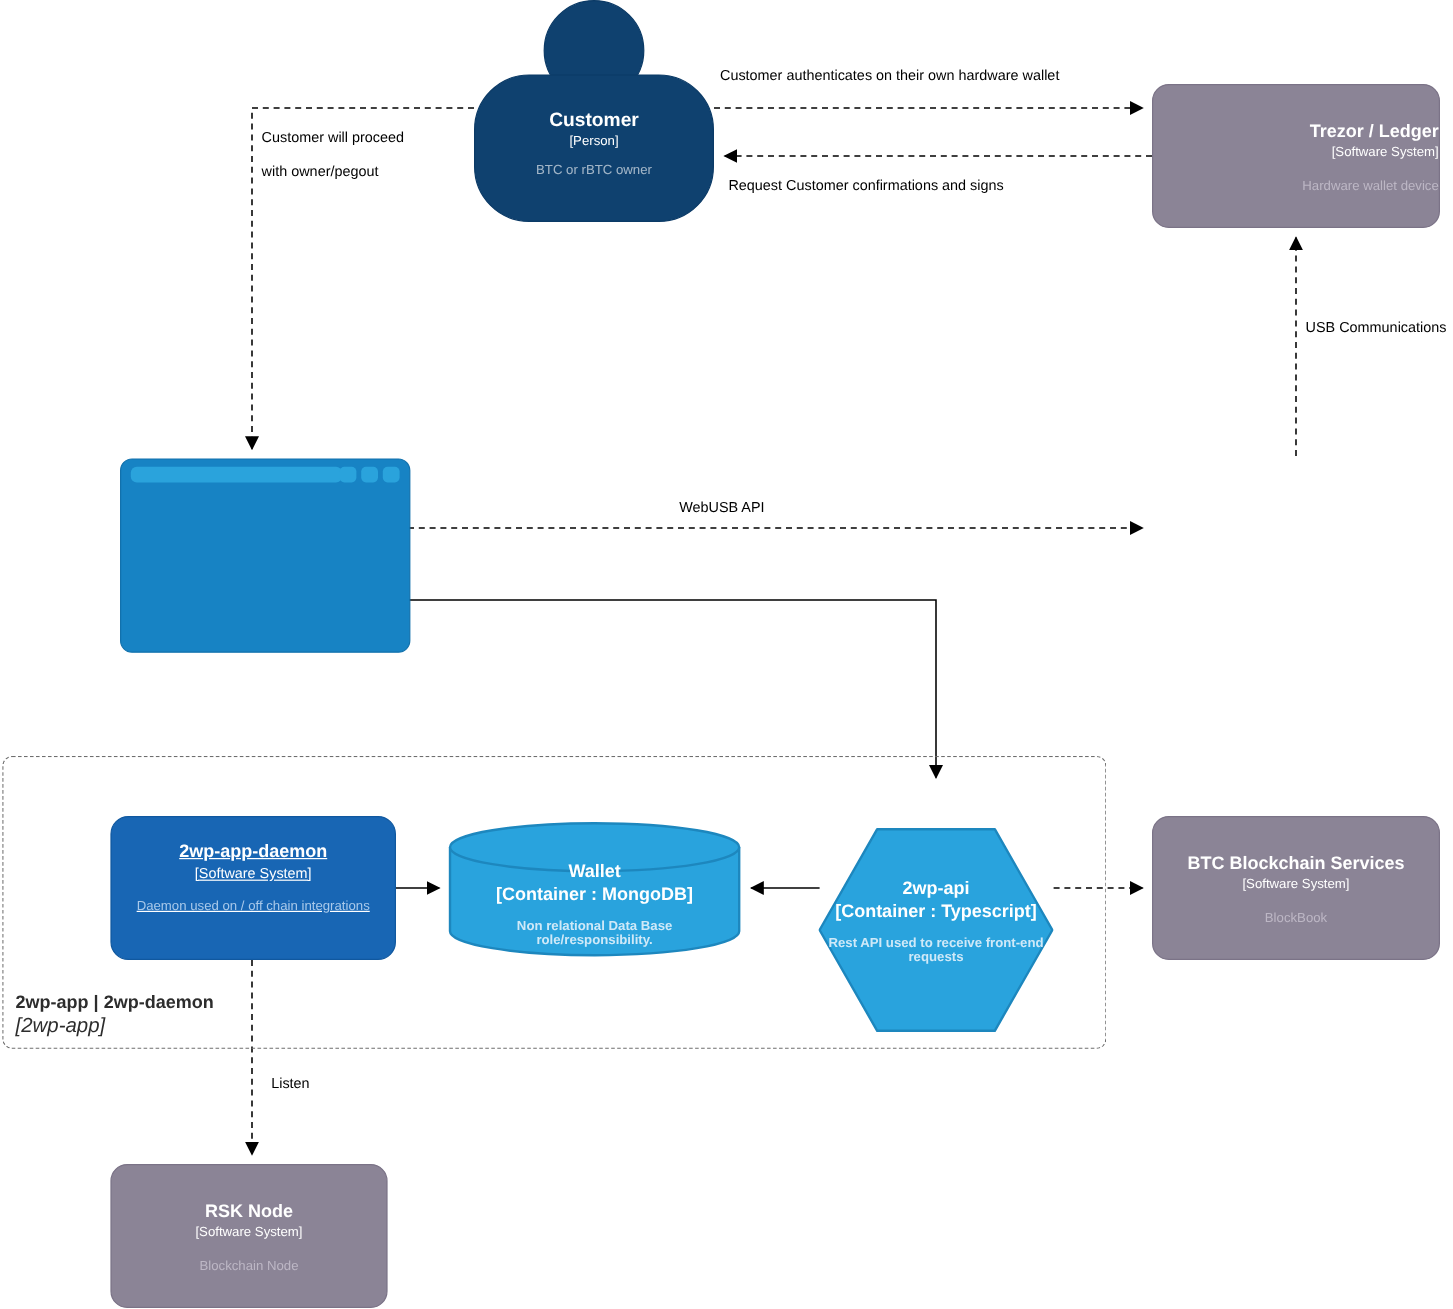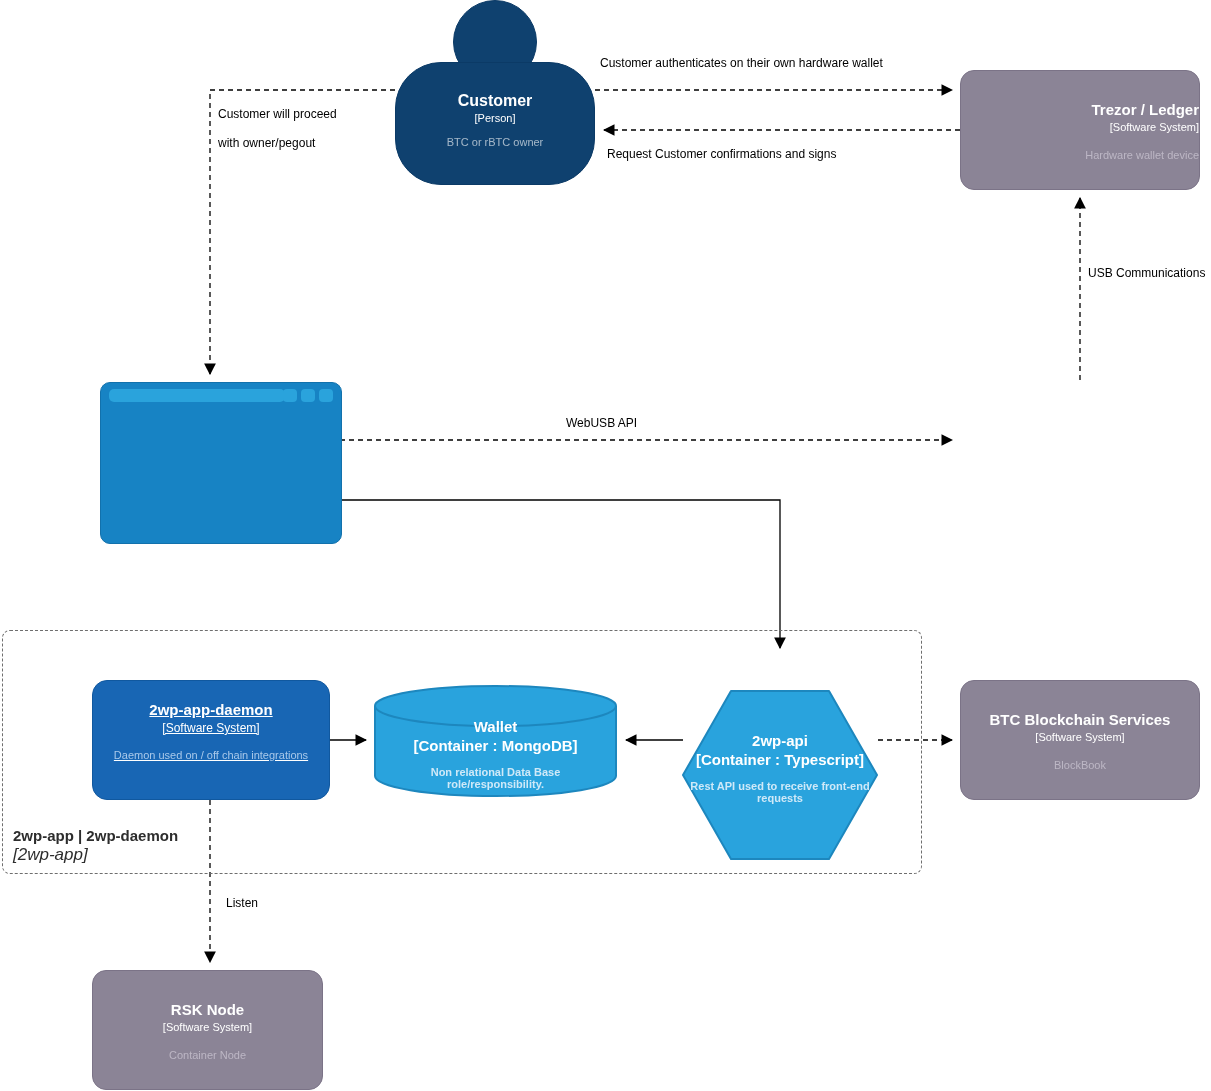--- a/index.html
+++ b/index.html
@@ -144,21 +144,21 @@
 
   <div class="node gray-box" style="left:960px;top:680px;width:240px;height:120px;">
     <div class="title">BTC Blockchain Services</div>
     <div class="subtitle">[Software System]</div>
     <div class="desc">BlockBook</div>
   </div>
 
   <div class="node gray-box" style="left:92px;top:970px;width:231px;height:120px;text-align:center;">
     <div class="title">RSK Node</div>
     <div class="subtitle">[Software System]</div>
-    <div class="desc">Container Node</div>
+    <div class="desc">Blockchain Node</div>
   </div>
 
   <div class="edge-label" style="left:600px;top:56px;">Customer authenticates on their own hardware wallet</div>
   <div class="edge-label" style="left:607px;top:147px;">Request Customer confirmations and signs</div>
   <div class="edge-label" style="left:218px;top:107px;">Customer will proceed</div>
   <div class="edge-label" style="left:218px;top:136px;">with owner/pegout</div>
   <div class="edge-label" style="left:1088px;top:266px;">USB Communications</div>
   <div class="edge-label" style="left:566px;top:416px;">WebUSB API</div>
   <div class="edge-label" style="left:226px;top:896px;">Listen</div>
 

